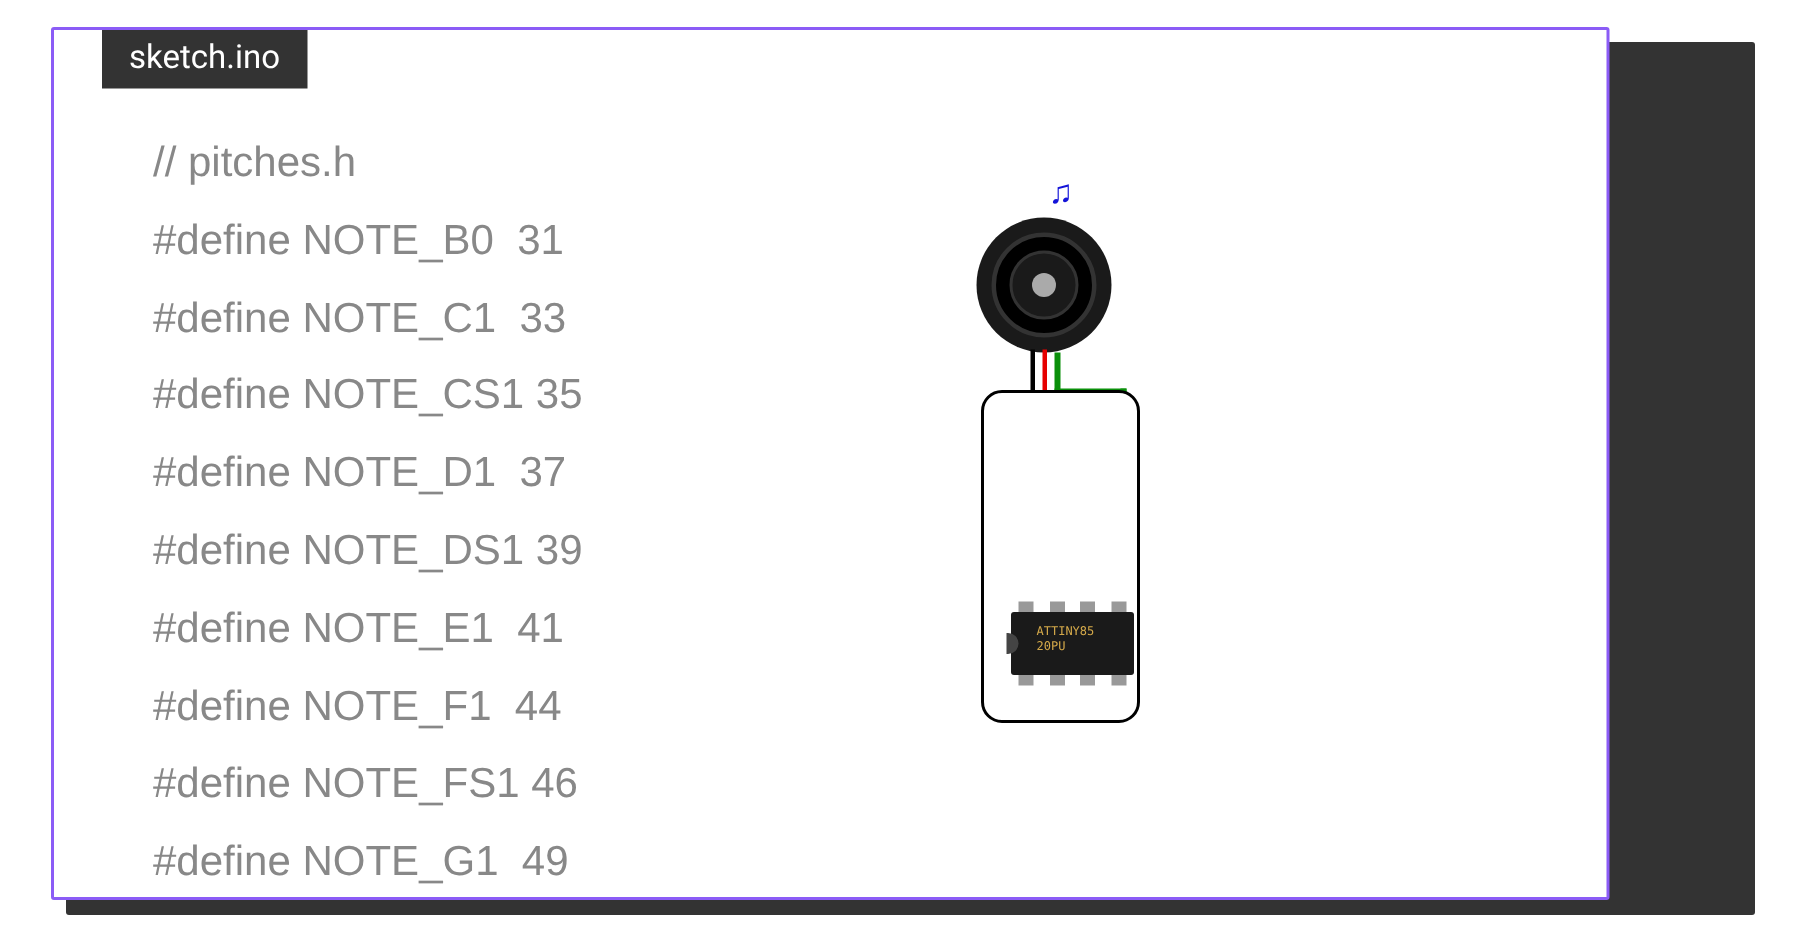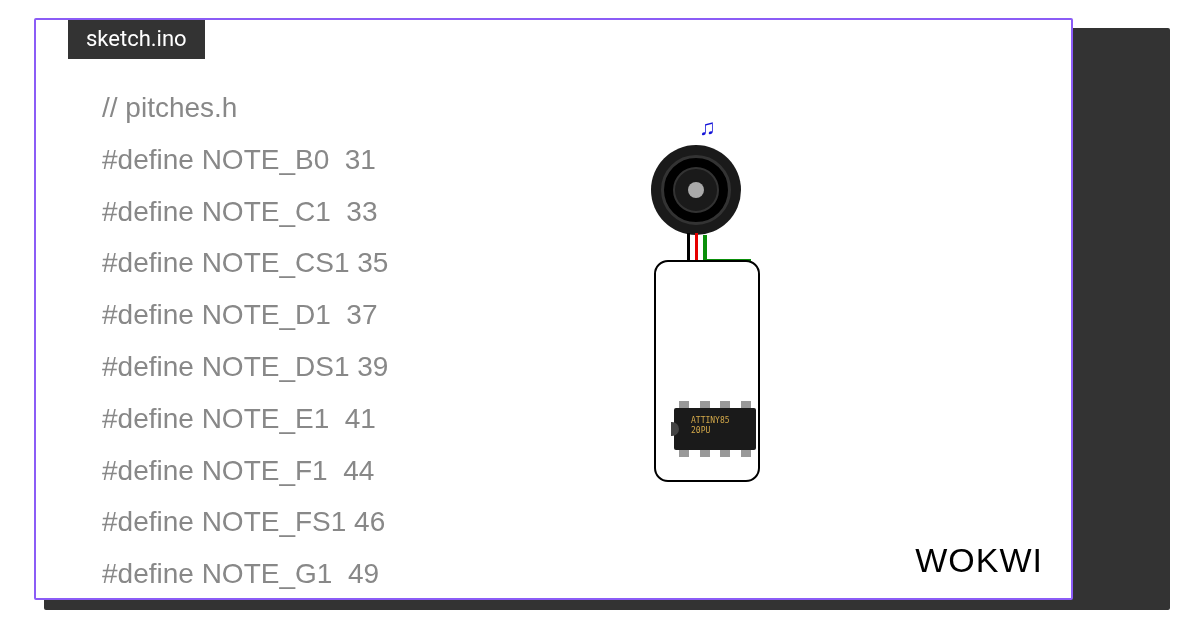--- a/index.html
+++ b/index.html
@@ -297,15 +297,14 @@
       <div class="chip-pin"></div>
       <div class="chip-pin"></div>
       <div class="chip-pin"></div>
     </div>
     <div class="chip-text">
       <div>ATTINY85</div>
       <div>20PU</div>
     </div>
   </div>
 
-  <div class="logo">WOKWI</div>
 
 </div>
 
 </body></html>

